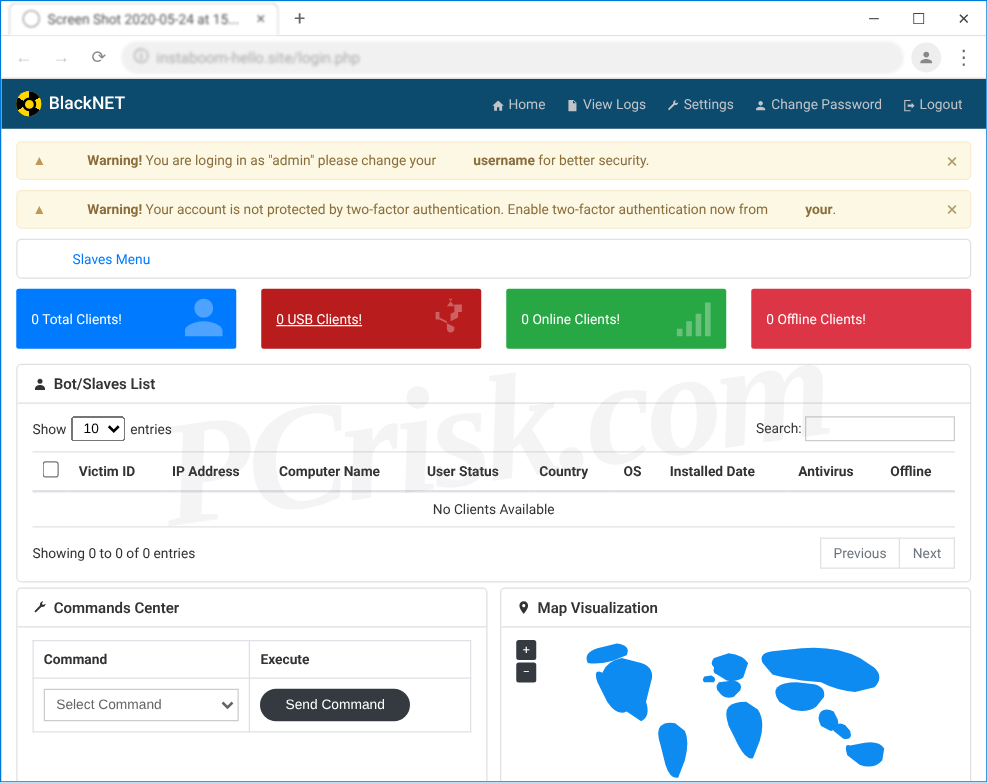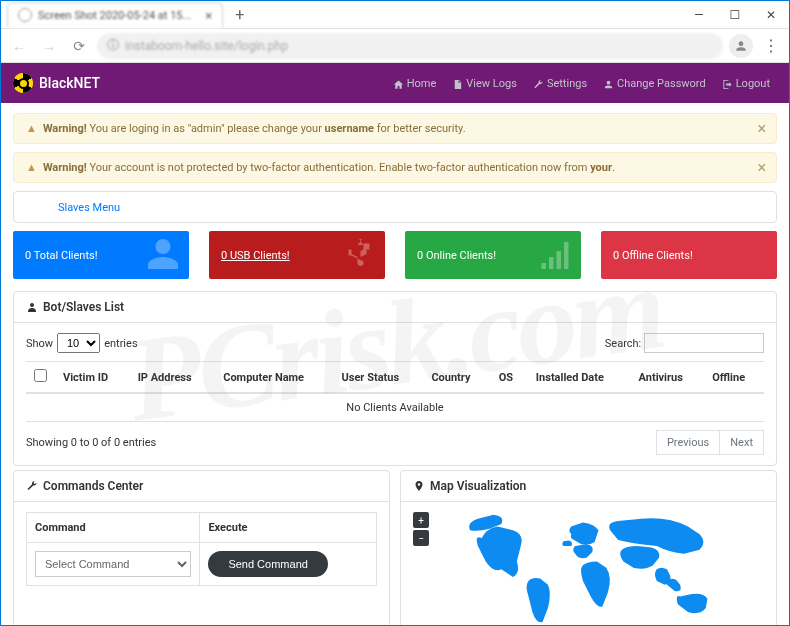--- a/index.html
+++ b/index.html
@@ -18,34 +18,34 @@
     .toolbar { height: 34px; background: #fff; display: flex; align-items: center; padding: 0 6px; gap: 6px; border-bottom: 1px solid #e0e0e0; }
     .nav-btn { width: 24px; height: 24px; display: flex; align-items: center; justify-content: center; color: #888; font-size: 14px; border-radius: 50%; }
     .nav-btn.disabled { color: #ccc; }
     .urlbar { flex: 1; height: 26px; background: #f1f1f1; border-radius: 13px; display: flex; align-items: center; padding: 0 10px; color: #aaa; font-size: 12px; gap: 6px; filter: blur(1.2px); }
     .urlbar .lock { color: #888; }
     .profile-btn { width: 24px; height: 24px; border-radius: 50%; background: #eee; display: flex; align-items: center; justify-content: center; color: #777; }
     .menu-dots { width: 24px; text-align: center; color: #666; font-size: 16px; }
     
     
     .page { position: relative; height: calc(626px - 28px - 34px - 2px); overflow: hidden; }
-    .header { background: #701a75; color: #fff; display: flex; align-items: center; padding: 6px 12px; height: 40px; }
+    .header { background: #0c4a6e; color: #fff; display: flex; align-items: center; padding: 6px 12px; height: 40px; }
     .brand { display: flex; align-items: center; gap: 6px; font-size: 14px; font-weight: 500; }
     .brand-logo { width: 20px; height: 20px; border-radius: 50%; background: #ffd600; position: relative; }
     .brand-logo::before, .brand-logo::after { content: ""; position: absolute; }
     .brand-logo::before { width: 20px; height: 20px; border-radius: 50%; background: conic-gradient(#000 0 60deg, #ffd600 60deg 120deg, #000 120deg 180deg, #ffd600 180deg 240deg, #000 240deg 300deg, #ffd600 300deg 360deg); }
     .brand-logo::after { width: 7px; height: 7px; background: #ffd600; border: 2px solid #000; border-radius: 50%; left: 4.5px; top: 4.5px; }
     .nav-links { margin-left: auto; display: flex; gap: 2px; }
     .nav-link { color: #c0c4c8; font-size: 11px; padding: 6px 7px; display: flex; align-items: flex-end; gap: 3px; }
     .nav-link svg { width: 11px; height: 11px; fill: currentColor; }
     
     .content { padding: 10px 12px; }
     .alert { background: #fcf8e3; border: 1px solid #faebcc; color: #8a6d3b; padding: 8px 12px; border-radius: 4px; margin-bottom: 8px; font-size: 11px; display: flex; align-items: center; position: relative; }
     .alert .warn-icon { color: #c09853; margin-right: 6px; }
-    .alert strong { font-weight: 700; }
+    .alert strong { font-weight: 700; margin-left: 27px; }
     .alert .close { position: absolute; right: 10px; color: #b0a070; font-size: 16px; }
     
     .slaves-menu { border: 1px solid #e0e0e0; border-radius: 4px; padding: 8px 12px; margin-bottom: 8px; }
     .slaves-menu a { color: #007bff; font-size: 11px; text-decoration: none; margin-left: 32px; }
     
     .stat-row { display: flex; gap: 20px; margin-bottom: 12px; }
     .stat-card { flex: 1; height: 48px; color: #fff; display: flex; align-items: center; padding: 0 12px; font-size: 11px; border-radius: 2px; position: relative; overflow: hidden; }
     .stat-blue { background: #007bff; }
     .stat-yellow { background: #b91c1c; text-decoration: underline; }
     .stat-green { background: #28a745; }

